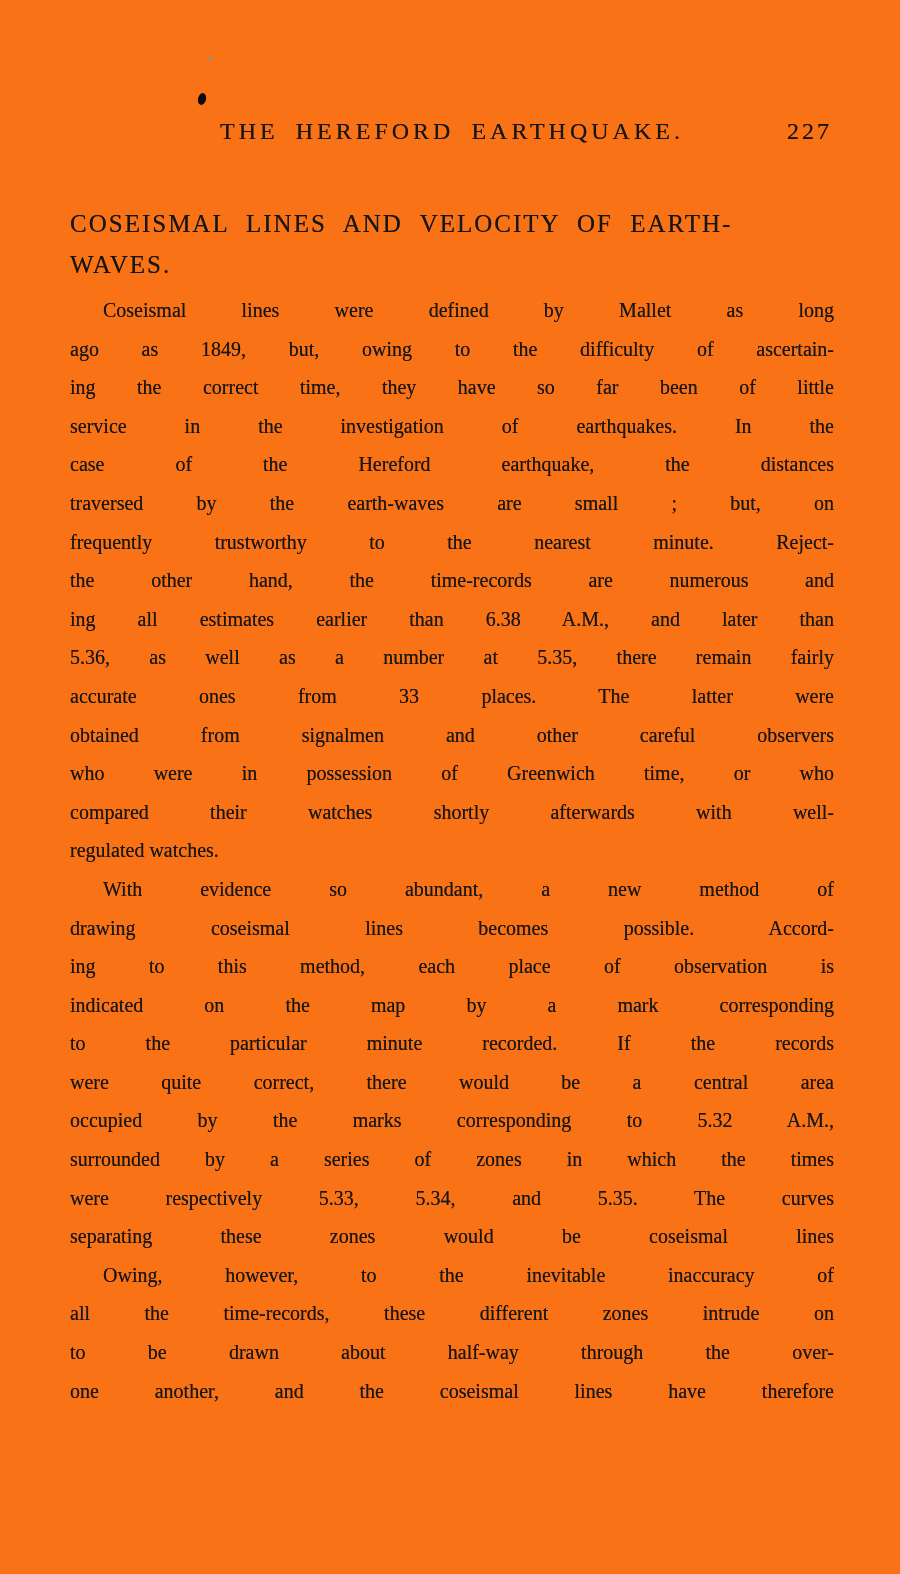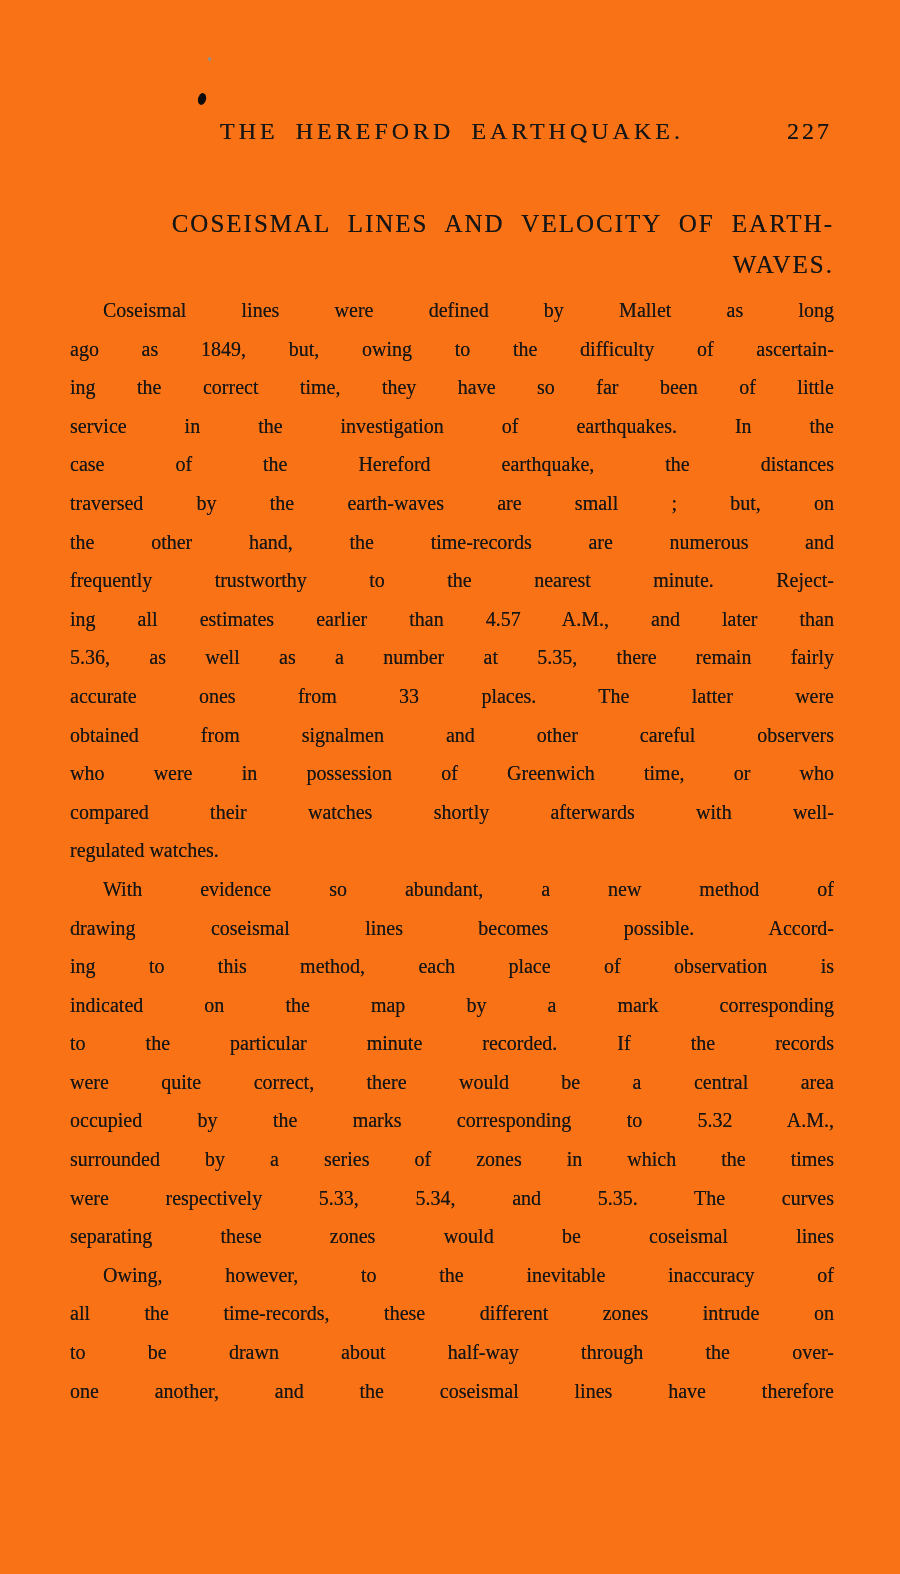--- a/index.html
+++ b/index.html
@@ -30,21 +30,21 @@
     text-align: center; white-space: nowrap;
   }
   .running-head .pagenum {
     position: absolute; right: 2px; top: 0;
     letter-spacing: 3px;
   }
   .section-heading {
     position: absolute; top: 203px; left: 70px; width: 764px;
     font-size: 25px; line-height: 41px;
     letter-spacing: 2px; word-spacing: 9px;
-    text-align: right;
+    text-align: left;
   }
   .body-text {
     position: absolute; top: 291px; left: 70px; width: 764px;
     font-size: 20px; line-height: 38.6px;
   }
   .ln {
     text-align: justify;
     text-align-last: justify;
     white-space: normal;
     overflow: hidden;
@@ -72,23 +72,23 @@
 
   <div class="body-text ink">
 
     <div>
       <div class="ln indent">Coseismal lines were defined by Mallet as long</div>
       <div class="ln">ago as 1849, but, owing to the difficulty of ascertain-</div>
       <div class="ln">ing the correct time, they have so far been of little</div>
       <div class="ln">service in the investigation of earthquakes.  In the</div>
       <div class="ln">case of the Hereford earthquake, the distances</div>
       <div class="ln">traversed by the earth-waves are small ; but, on</div>
+      <div class="ln">frequently trustworthy to the nearest minute.  Reject-</div>
       <div class="ln">the other hand, the time-records are numerous and</div>
-      <div class="ln">frequently trustworthy to the nearest minute.  Reject-</div>
-      <div class="ln">ing all estimates earlier than 4.57 A.M., and later than</div>
+      <div class="ln">ing all estimates earlier than 6.38 A.M., and later than</div>
       <div class="ln">5.36, as well as a number at 5.35, there remain fairly</div>
       <div class="ln">accurate ones from 33 places.  The latter were</div>
       <div class="ln">obtained from signalmen and other careful observers</div>
       <div class="ln">who were in possession of Greenwich time, or who</div>
       <div class="ln">compared their watches shortly afterwards with well-</div>
       <div class="ln endpara">regulated watches.</div>
     </div>
 
     <div>
       <div class="ln indent">With evidence so abundant, a new method of</div>

